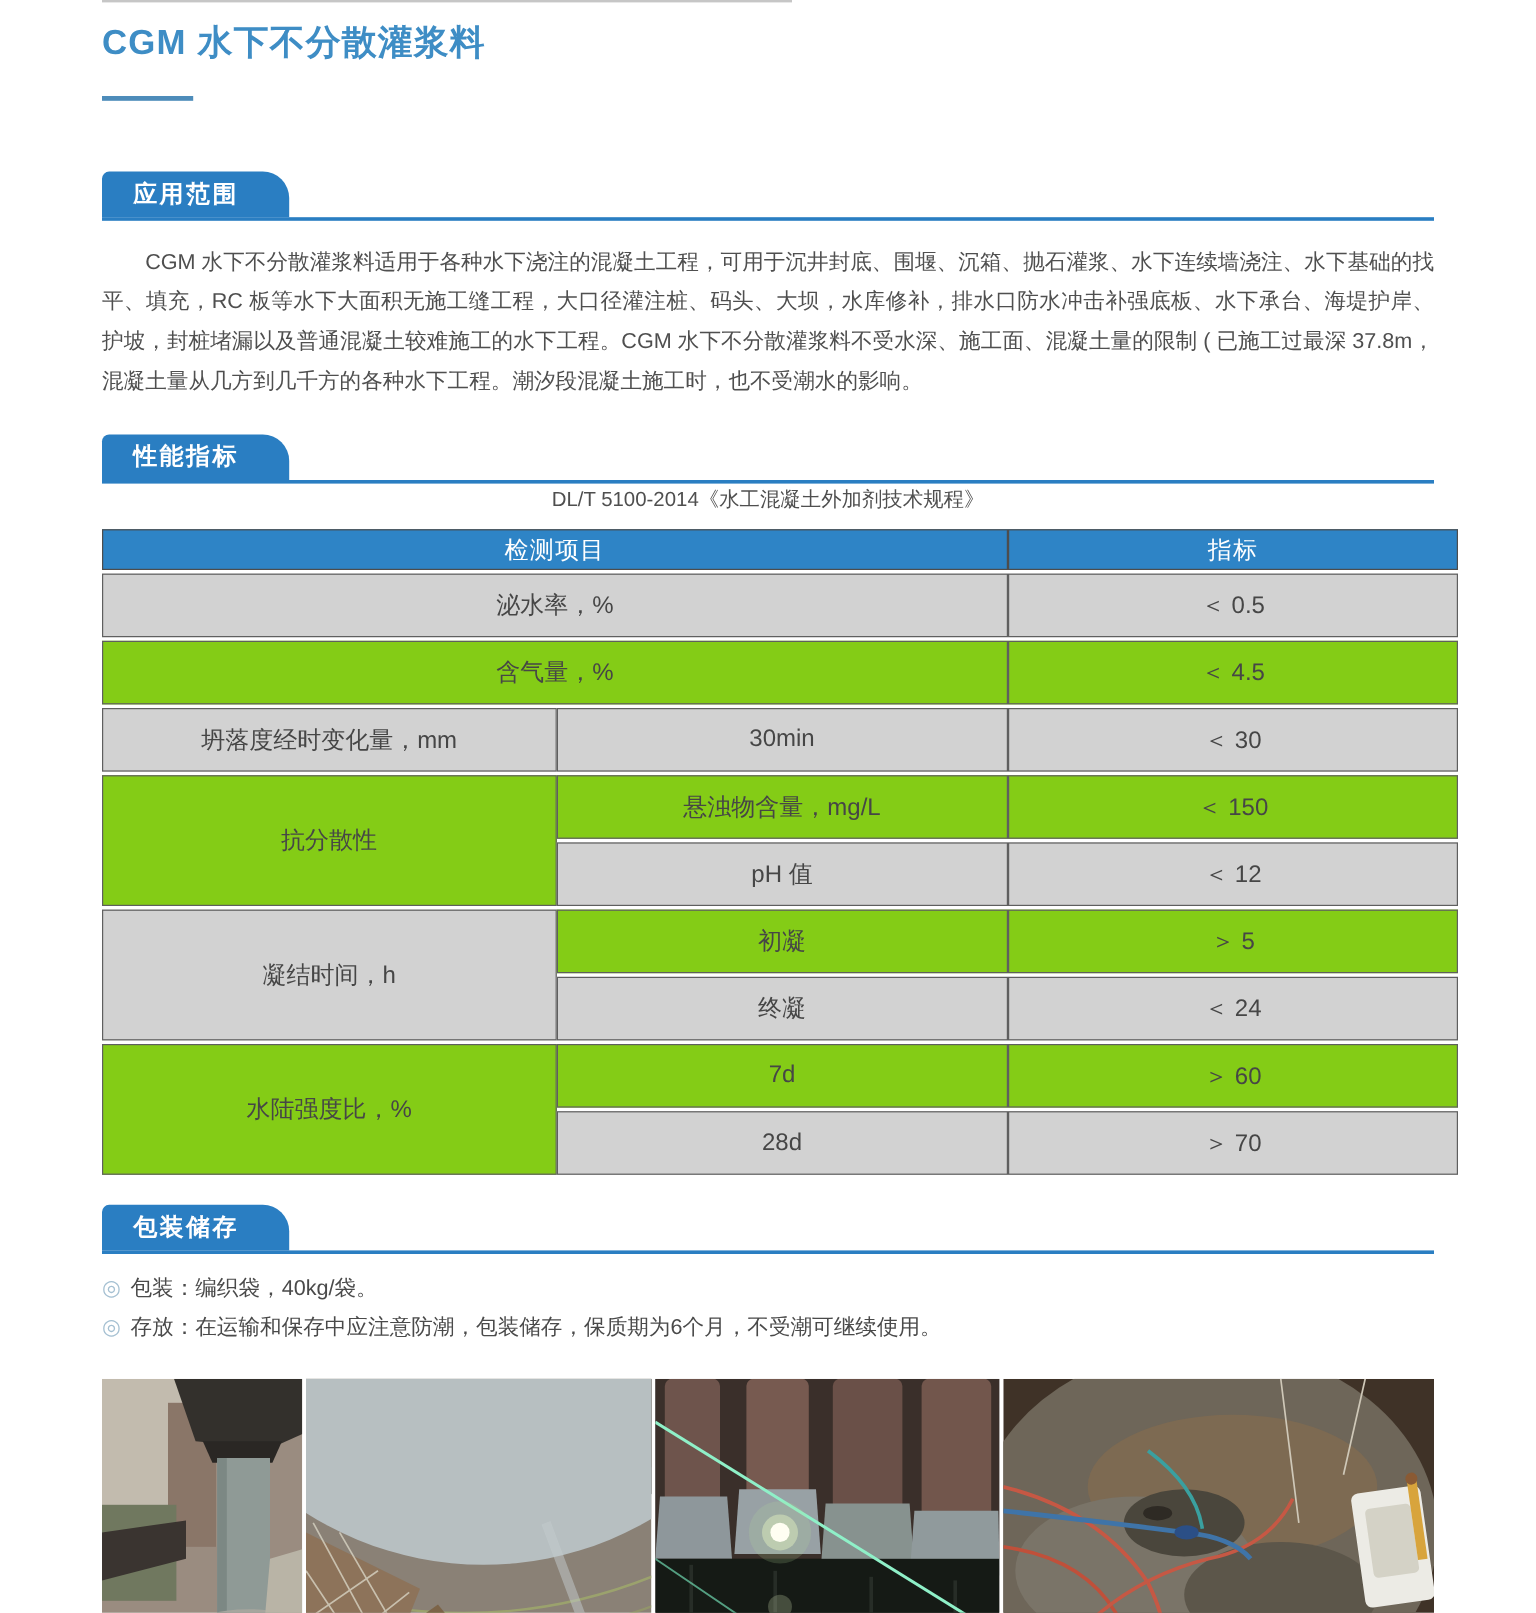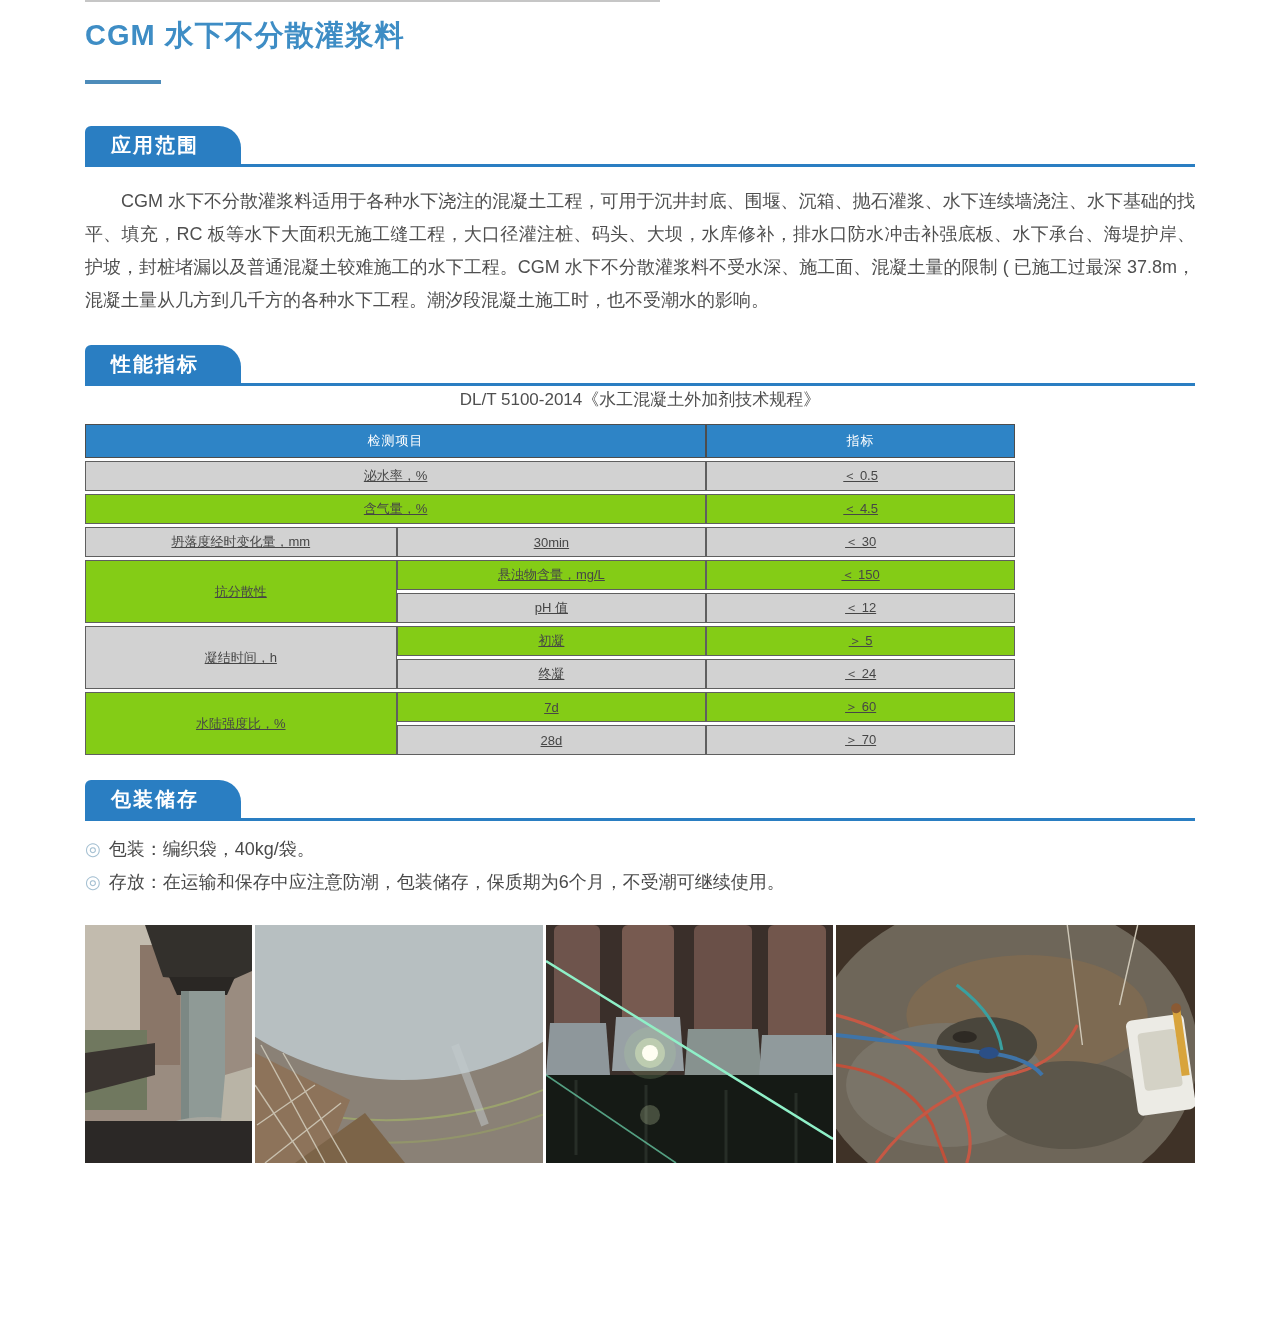--- a/index.html
+++ b/index.html
@@ -16,45 +16,45 @@
   .content { position:absolute; left:85px; top:4px; width:1110px; }
 
   .page-title { margin-top:12px; font-size:29px; font-weight:700; color:#3e8dc5; letter-spacing:1px; }
   .title-underline { width:76px; height:4px; background:#4d8cba; margin-top:24px; }
 
   .para { margin:0; font-size:18px; line-height:33px; text-indent:2em; text-align:justify; color:#4f4f4f; }
   .intro-para { margin-top:36px; }
   .app-para { margin-top:18px; }
 
   .sec-head { border-bottom:3px solid #2a7ec2; }
-  .sec-head.app  { margin-top:42px; }
+  .sec-head.app  { margin-top:59px; }
   .sec-head.perf { margin-top:28px; }
   .sec-head.pack { margin-top:22px; }
   .sec-tab {
     display:inline-block;
     background:#2a7ec2; color:#ffffff;
     font-size:20px; font-weight:700; letter-spacing:2px;
     line-height:38px; padding:0 42px 0 26px;
     border-radius:6px 22px 0 0;
   }
 
   .standard-caption { margin-top:2px; text-align:center; font-size:17px; color:#4f4f4f; }
 
   table.perf-table {
-    margin-top:10px; width:930px;
+    margin-top:10px; width:1130px;
     border-collapse:separate; border-spacing:0 3px;
-    font-size:13px; color:#464646;
+    font-size:20px; color:#464646;
   }
   .perf-table th {
     background:#2e84c6; color:#ffffff; font-weight:400;
     height:34px; border:1px solid #4d4d4d; text-align:center; letter-spacing:1px;
   }
   .perf-table td {
     height:30px; text-align:center; vertical-align:middle;
-    border:1px solid #5f5f5f; padding:1px 6px;text-decoration:underline;
+    border:1px solid #5f5f5f; padding:12px 6px;
   }
   .perf-table td.g { background:#d2d2d2; }
   .perf-table td.w { background:#84cc16; }
 
   .bullets { margin-top:12px; }
   .bullet-line { display:flex; align-items:flex-start; font-size:18px; line-height:33px; color:#4a4a4a; }
   .bullet-icon { color:#a5c0d2; margin-right:8px; font-size:18px; flex:none; }
 
   .photo-strip { margin-top:26px; display:flex; gap:3px; height:238px; }
   .photo { height:238px; overflow:hidden; }

